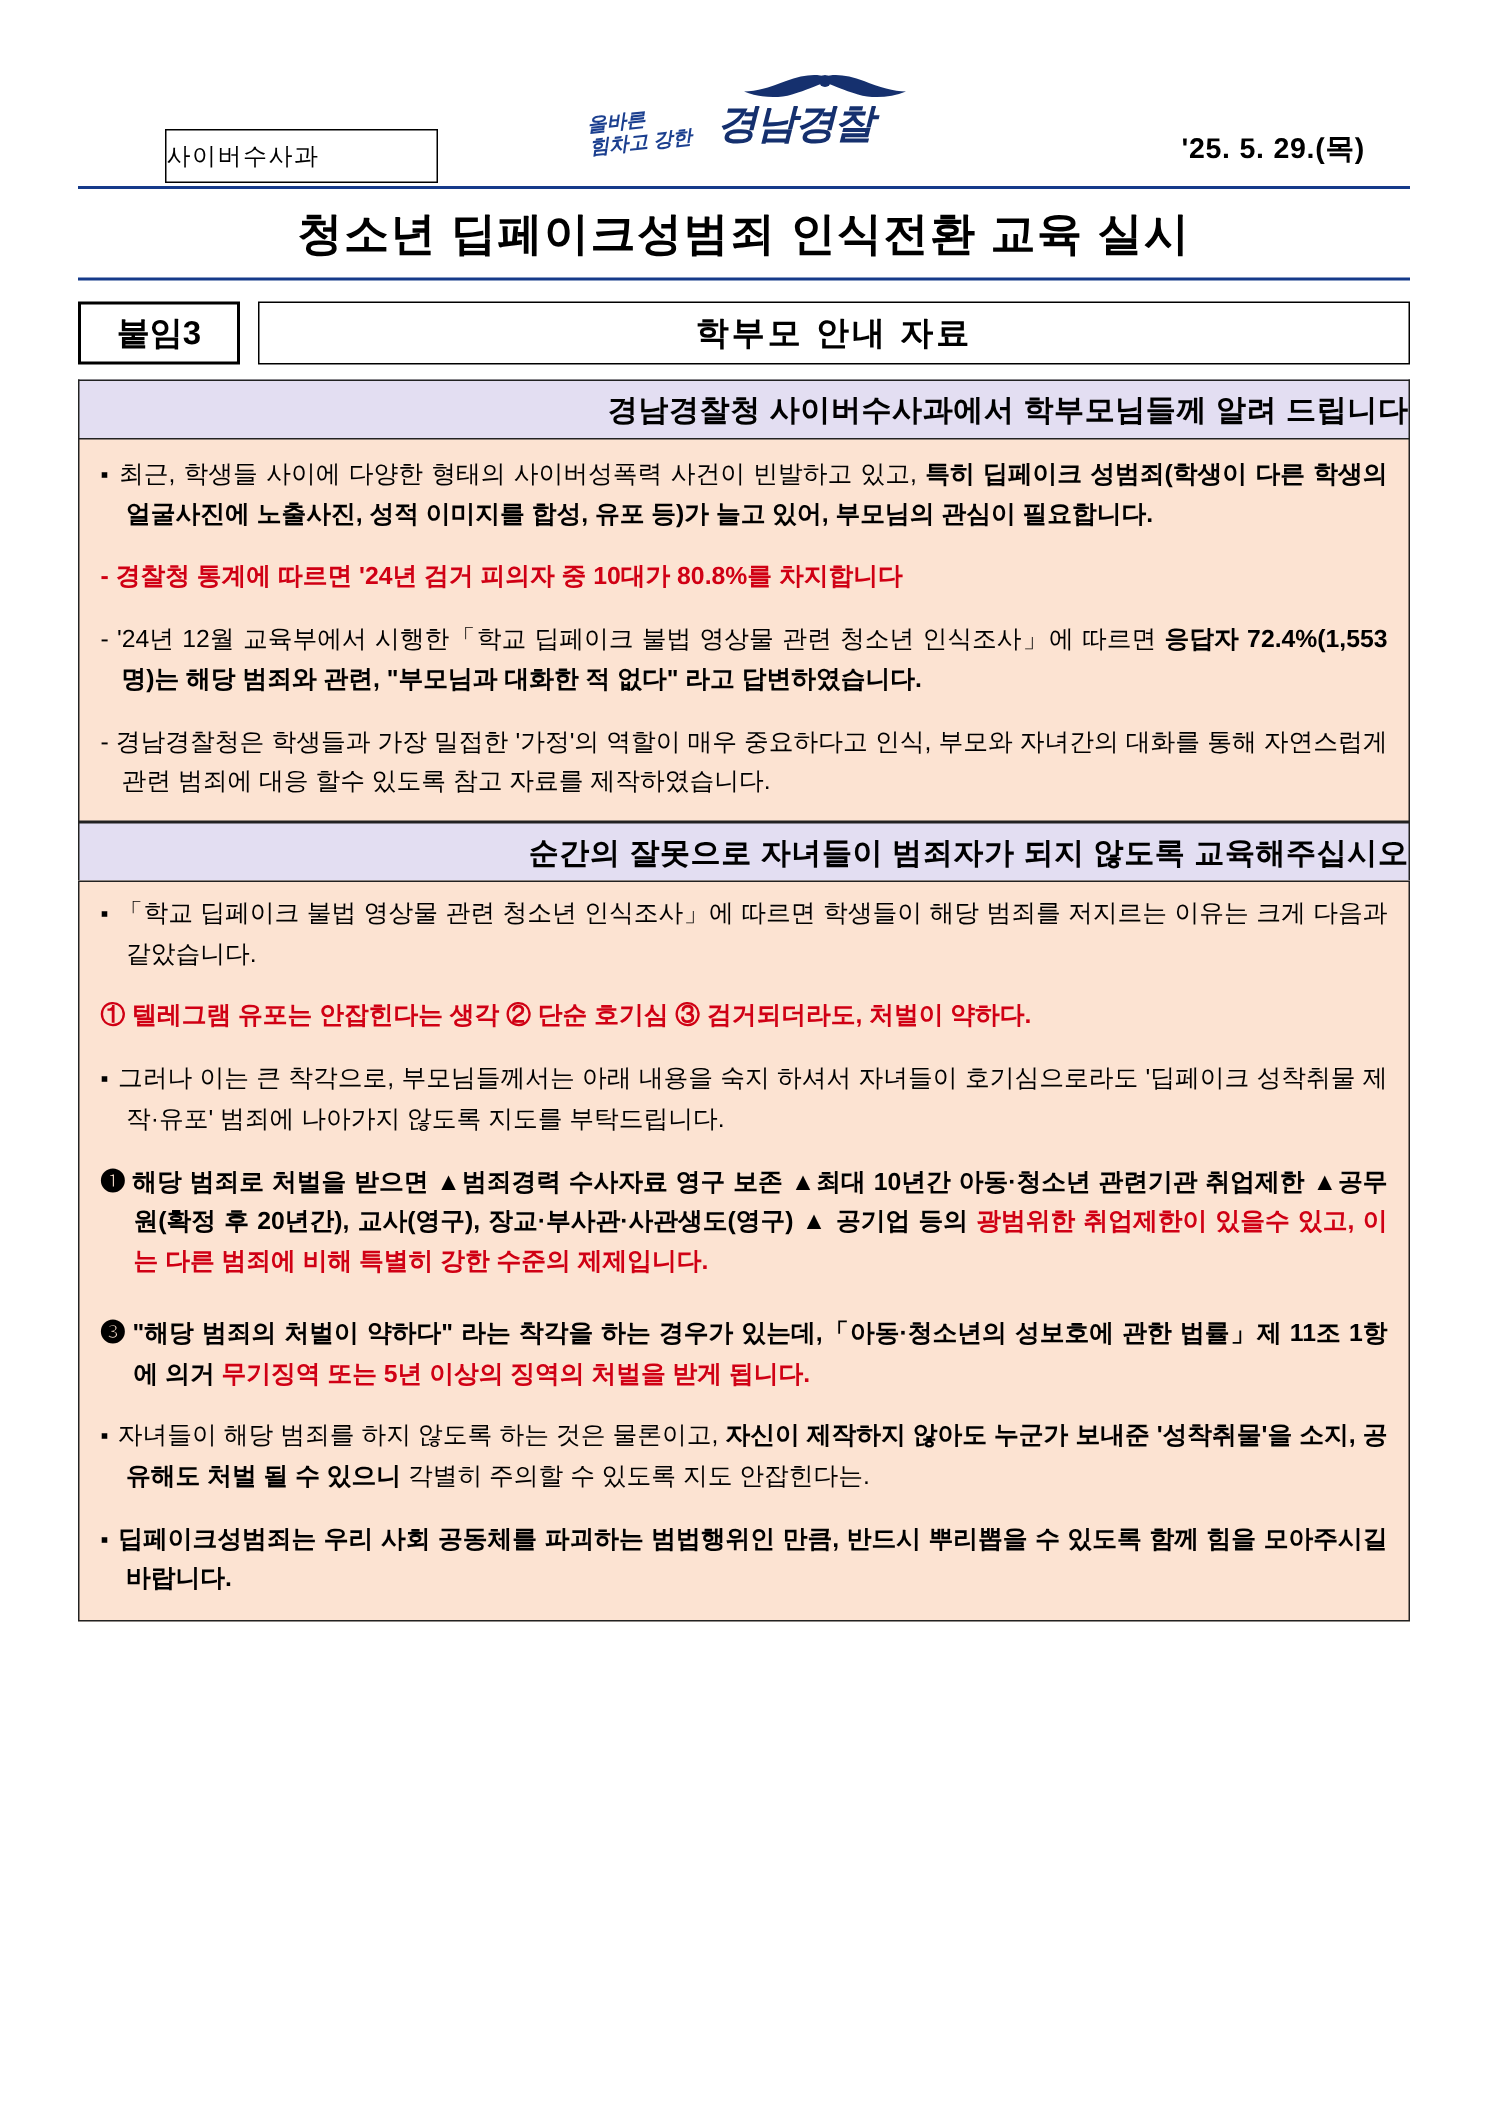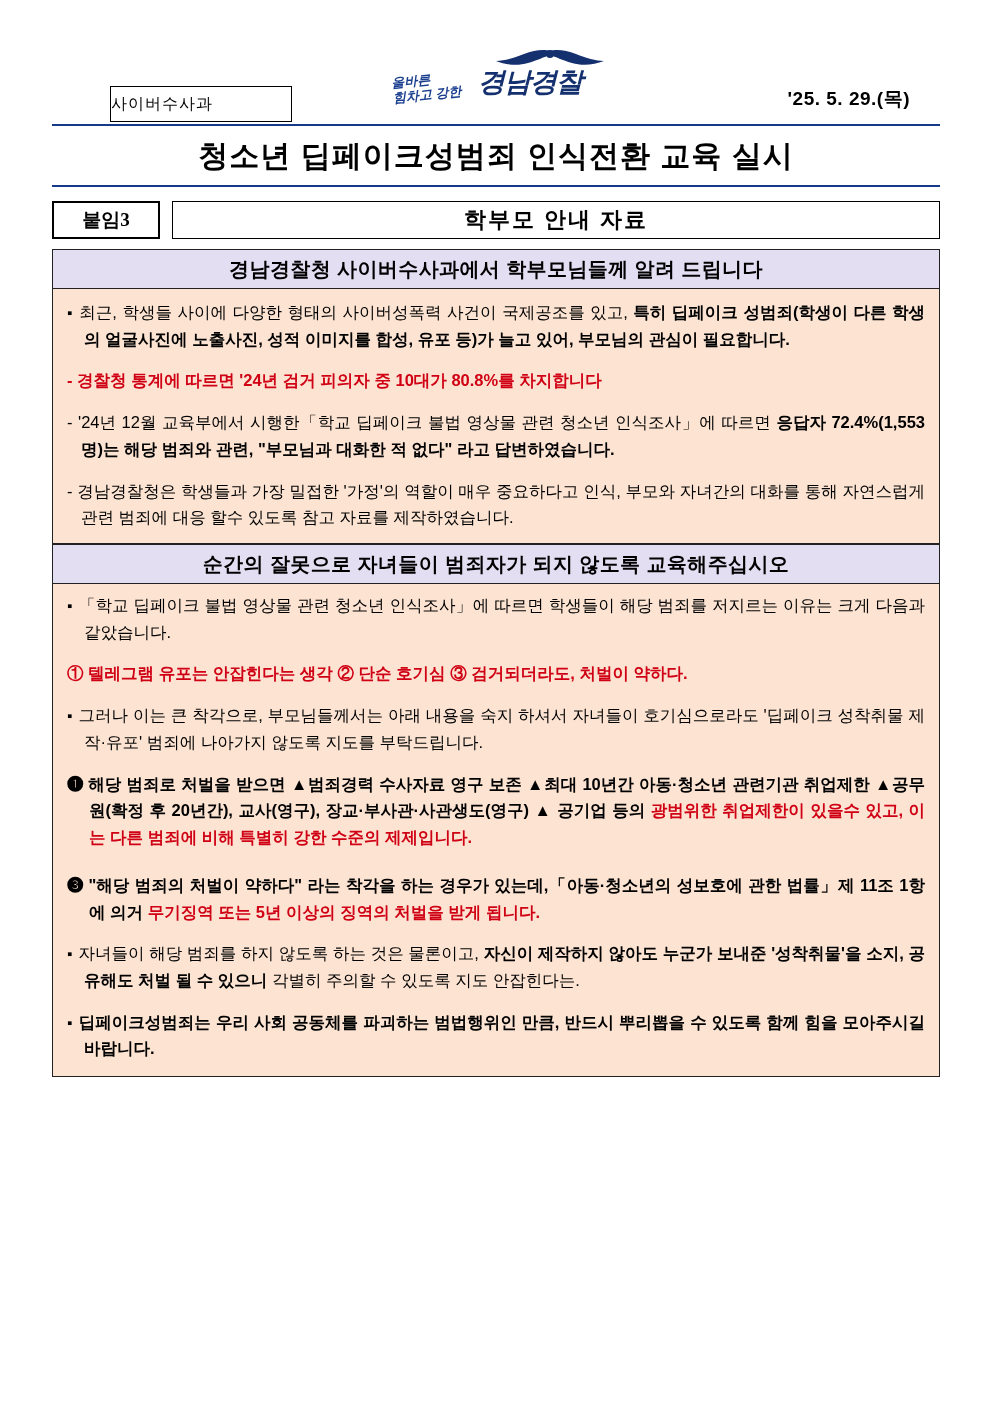--- a/index.html
+++ b/index.html
@@ -110,42 +110,41 @@
     align-items: stretch;
     gap: 12px;
     margin-bottom: 10px;
   }
   .attach-tag {
     width: 104px;
     border: 2.2px solid #000;
     display: flex;
     align-items: center;
     justify-content: center;
-    font-size: 19px;
+    font-size: 22px;
     font-weight: bold;
     padding: 4px 0;
-    font-family: Liberation Serif, serif;
   }
   .attach-label {
     flex: 1;
     border: 1.6px solid #000;
     display: flex;
     align-items: center;
     justify-content: center;
     font-size: 22px;
     font-weight: bold;
     letter-spacing: 2px;
   }
 
   
   .band {
     background: #e3def2;
     border: 1.4px solid #222;
     border-bottom: none;
-    text-align: center;
+    text-align: right;
     font-size: 20px;
     font-weight: bold;
     padding: 6px 0 5px 0;
     letter-spacing: 0.4px;
   }
   .panel {
     background: #fce3d2;
     border: 1.4px solid #222;
     padding: 10px 14px 12px 14px;
     font-size: 16.5px;
@@ -219,21 +218,21 @@
 
   <div class="attach-row">
     <div class="attach-tag">붙임3</div>
     <div class="attach-label">학부모 안내 자료</div>
   </div>
 
   <div class="band">경남경찰청 사이버수사과에서 학부모님들께 알려 드립니다</div>
   <div class="panel">
 
     <p class="item indent-sq">
-      <span class="bullet-sq"></span><span>최근, 학생들 사이에 다양한 형태의 사이버성폭력 사건이 국제공조를 있고, </span><span class="b">특히 딥페이크 성범죄(학생이 다른 학생의 얼굴사진에 노출사진, 성적 이미지를 합성, 유포 등)가 늘고 있어, 부모님의 관심이 필요합니다.</span>
+      <span class="bullet-sq"></span><span>최근, 학생들 사이에 다양한 형태의 사이버성폭력 사건이 빈발하고 있고, </span><span class="b">특히 딥페이크 성범죄(학생이 다른 학생의 얼굴사진에 노출사진, 성적 이미지를 합성, 유포 등)가 늘고 있어, 부모님의 관심이 필요합니다.</span>
     </p>
 
     <div class="spacer6"></div>
 
     <p class="item dash red">
       <span>경찰청 통계에 따르면 '24년 검거 피의자 중 10대가 80.8%를 차지합니다</span>
     </p>
 
     <div class="spacer6"></div>
 

